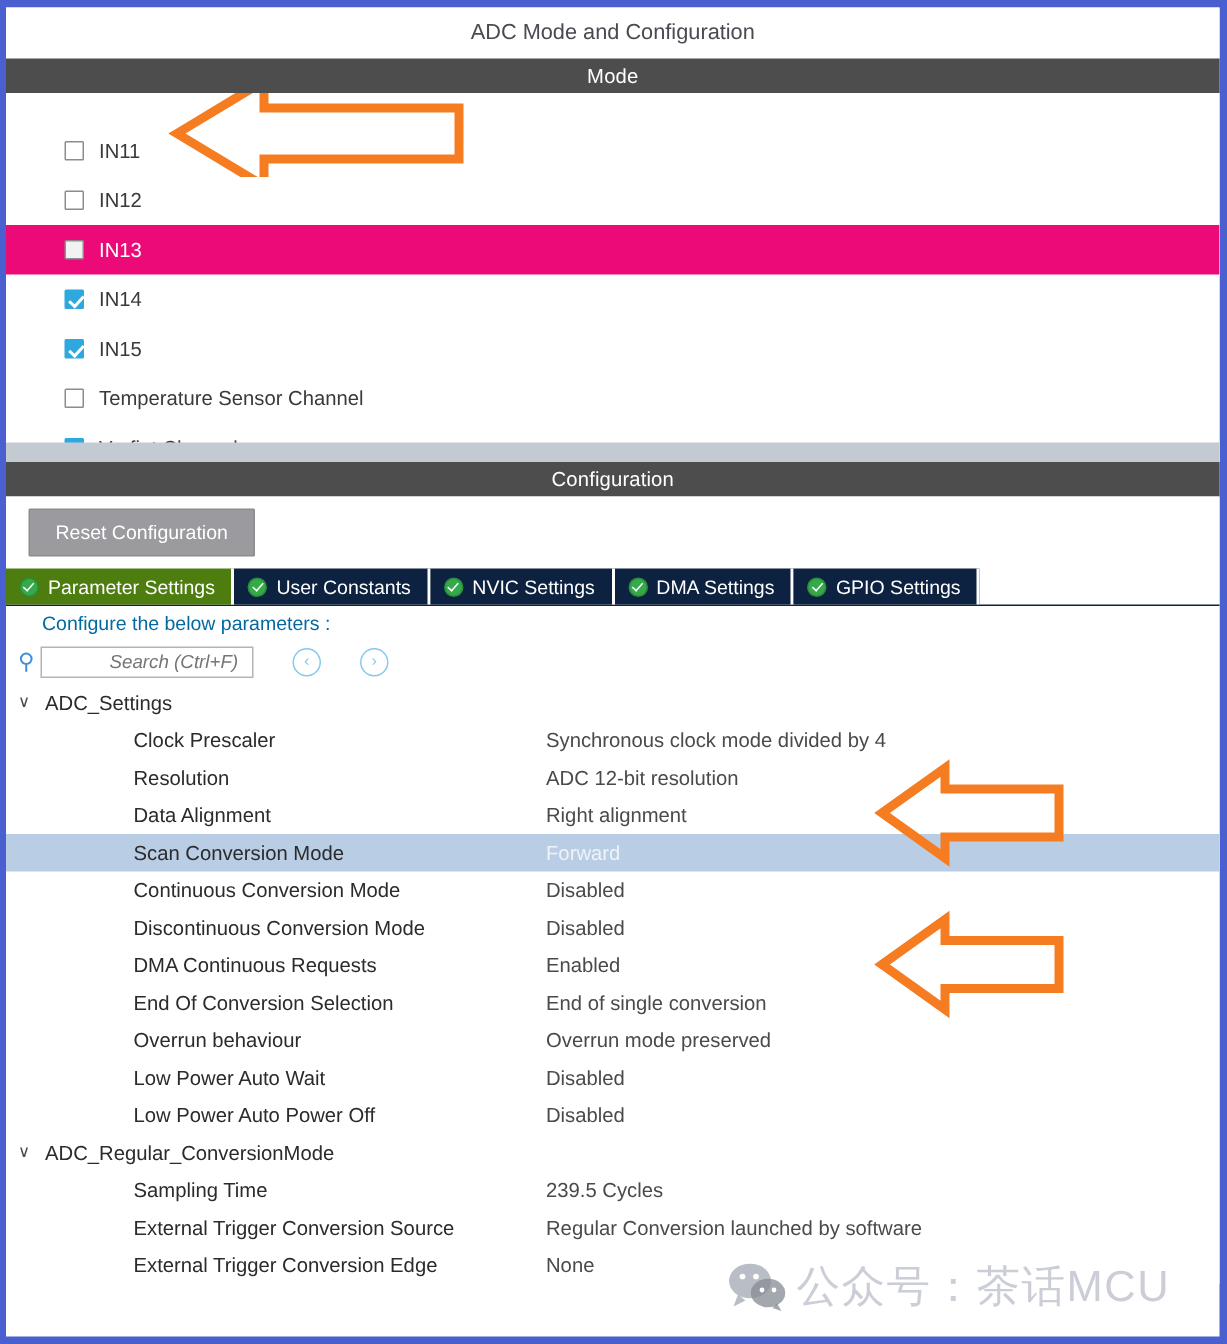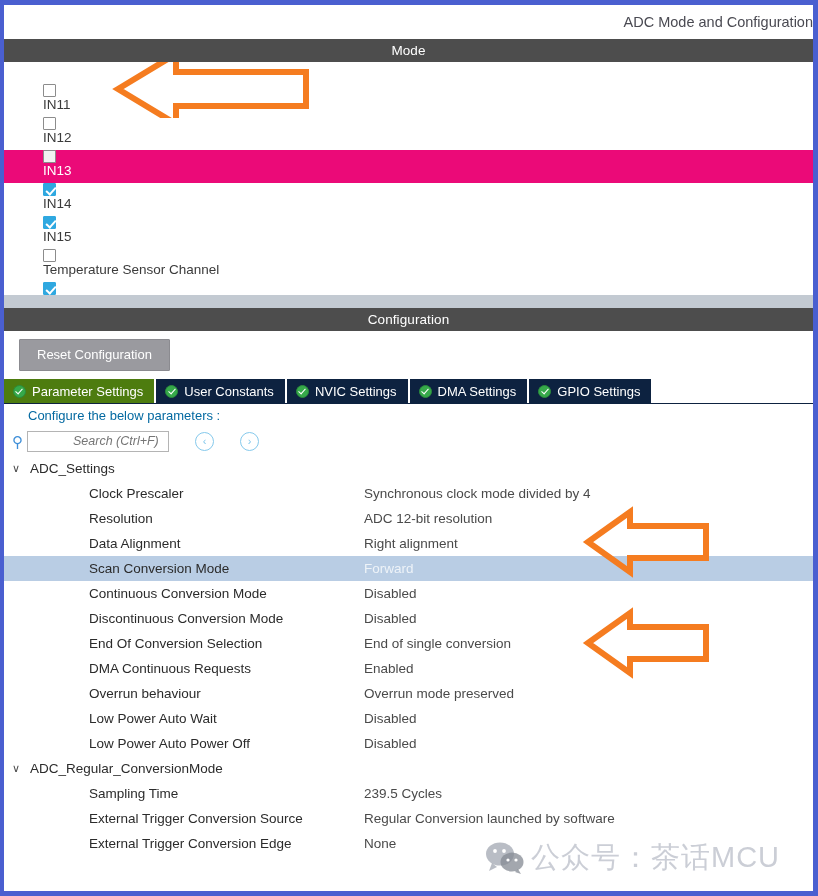--- a/index.html
+++ b/index.html
@@ -18,21 +18,21 @@
     border-bottom: 5px solid #4a5fd0;
     background: #ffffff;
   }
 
   
   .win-title {
     height: 34px;
     background: #ffffff;
     color: #4a4a52;
     font-size: 14.5px;
-    display: flex; align-items: center; justify-content: flex-end;
+    display: flex; align-items: center; justify-content: center;
   }
 
   
   .section-bar {
     height: 23px;
     background: #4d4d4d;
     color: #ffffff;
     font-size: 13.5px;
     display: flex; align-items: center; justify-content: center;
     letter-spacing: .1px;
@@ -41,25 +41,24 @@
   
   .mode-panel {
     height: 246px;
     background: #ffffff;
     padding: 22px 0 0 30px;
     position: relative;
     overflow: hidden;
   }
   .chk-row {
     height: 33px;
-    display: flex; align-items: flex-start;
+    display: flex; align-items: center;
     padding-left: 9px;
     margin-left: -30px;
     padding-left: 39px;
-    flex-direction: column;
   }
   .chk-row.selected { background: #eb0a78; }
   .chk-box {
     width: 13px; height: 13px;
     border: 1.4px solid #8c8c8c;
     background: #ffffff;
     border-radius: 1px;
     margin-right: 10px;
     flex: none;
     position: relative;
@@ -370,26 +369,26 @@
       </div>
       <div class="param-row">
         <span class="param-name">Continuous Conversion Mode</span>
         <span class="param-value">Disabled</span>
       </div>
       <div class="param-row">
         <span class="param-name">Discontinuous Conversion Mode</span>
         <span class="param-value">Disabled</span>
       </div>
       <div class="param-row">
+        <span class="param-name">DMA Continuous Requests</span>
+        <span class="param-value">Enabled</span>
+      </div>
+      <div class="param-row">
         <span class="param-name">End Of Conversion Selection</span>
         <span class="param-value">End of single conversion</span>
-      </div>
-      <div class="param-row">
-        <span class="param-name">DMA Continuous Requests</span>
-        <span class="param-value">Enabled</span>
       </div>
       <div class="param-row">
         <span class="param-name">Overrun behaviour</span>
         <span class="param-value">Overrun mode preserved</span>
       </div>
       <div class="param-row">
         <span class="param-name">Low Power Auto Wait</span>
         <span class="param-value">Disabled</span>
       </div>
       <div class="param-row">

